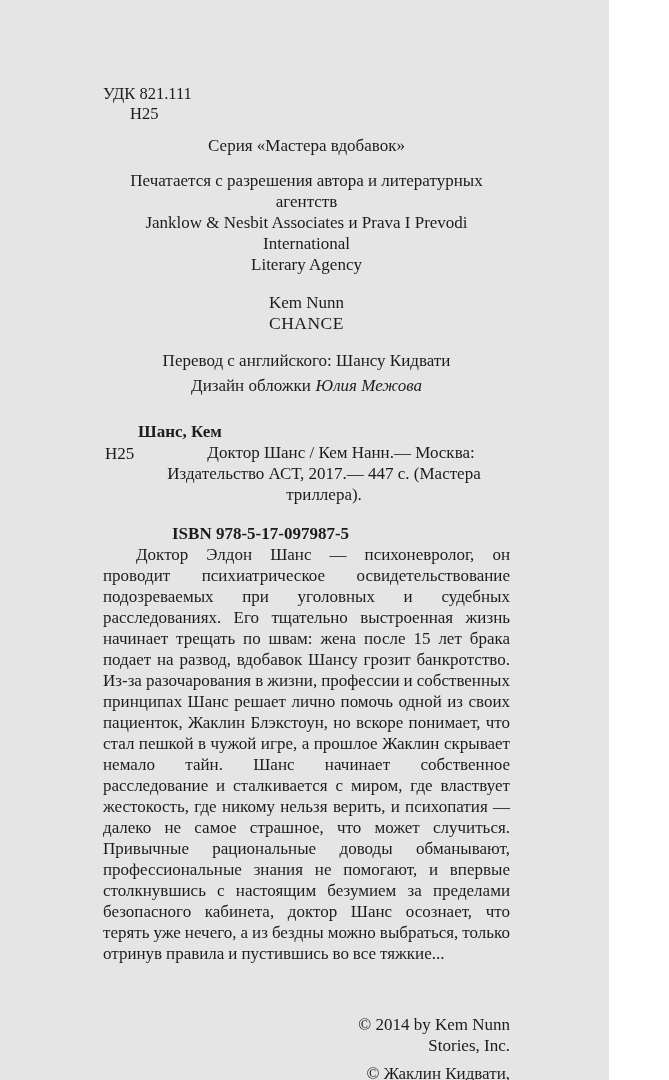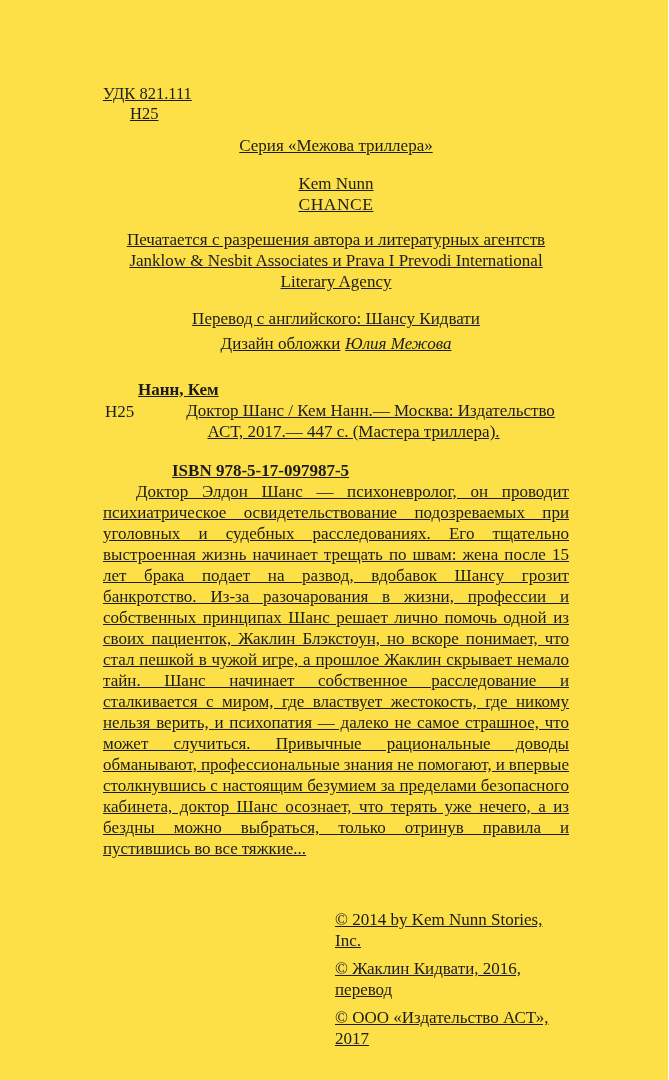--- a/index.html
+++ b/index.html
@@ -2,31 +2,30 @@
 <html lang="ru"><head>
 <meta charset="utf-8">
 <style>
   html, body {
     margin: 0;
     padding: 0;
     background: #ffffff;
   }
   .page {
     position: relative;
-    width: 668px;
+    width: 609px;
     height: 1080px;
-    background: #fde047;
+    background: #e5e5e5;
     box-sizing: border-box;
     padding: 84px 99px 0 103px;
     font-family: "Liberation Serif", "DejaVu Serif", serif;
     font-size: 17px;
     line-height: 21px;
     color: #1c1c1c;
     overflow: hidden;
-    text-decoration: underline;
   }
   p { margin: 0; }
   .center { text-align: center; }
   .bold { font-weight: bold; }
   .italic { font-style: italic; }
 
   .codes {
     font-size: 16.5px;
     line-height: 20px;
   }
@@ -72,53 +71,54 @@
     word-spacing: -0.3px;
   }
 
   .copyrights {
     margin-top: 50px;
     padding-left: 232px;
   }
   .copyrights p {
     margin: 0 0 7px 0;
     line-height: 21px;
+    text-align: right;
   }
 </style>
 </head>
 <body>
 
 <div class="page">
 
   <div class="codes">
     <div>УДК 821.111</div>
     <div class="indent-code">Н25</div>
   </div>
 
-  <p class="center series">Серия «Межова триллера»</p>
-
-  <div class="center title-block">
-    <div>Kem Nunn</div>
-    <div class="orig-title">CHANCE</div>
-  </div>
+  <p class="center series">Серия «Мастера вдобавок»</p>
 
   <div class="center rights">
     <div>Печатается с разрешения автора и литературных агентств</div>
     <div>Janklow &amp; Nesbit Associates и Prava I Prevodi International</div>
     <div>Literary Agency</div>
+  </div>
+
+  <div class="center title-block">
+    <div>Kem Nunn</div>
+    <div class="orig-title">CHANCE</div>
   </div>
 
   <p class="center translation">Перевод с английского: Шансу Кидвати</p>
 
   <p class="center cover">
     <span class="label">Дизайн обложки</span><span class="italic">Юлия Межова</span>
   </p>
 
   <div class="catalog">
-    <p class="bold">Нанн, Кем</p>
+    <p class="bold">Шанс, Кем</p>
     <span class="catalog-code">Н25</span>
     <p class="catalog-text">Доктор Шанс / Кем Нанн.— Москва: Издательство АСТ, 2017.— 447 с. (Мастера триллера).</p>
   </div>
 
   <p class="isbn bold">ISBN 978-5-17-097987-5</p>
 
   <p class="annotation">Доктор Элдон Шанс — психоневролог, он проводит психиатрическое освидетельствование подозреваемых при уголовных и судебных расследованиях. Его тщательно выстроенная жизнь начинает трещать по швам: жена после 15 лет брака подает на развод, вдобавок Шансу грозит банкротство. Из-за разочарования в жизни, профессии и собственных принципах Шанс решает лично помочь одной из своих пациенток, Жаклин Блэкстоун, но вскоре понимает, что стал пешкой в чужой игре, а прошлое Жаклин скрывает немало тайн. Шанс начинает собственное расследование и сталкивается с миром, где властвует жестокость, где никому нельзя верить, и психопатия — далеко не самое страшное, что может случиться. Привычные рациональные доводы обманывают, профессиональные знания не помогают, и впервые столкнувшись с настоящим безумием за пределами безопасного кабинета, доктор Шанс осознает, что терять уже нечего, а из бездны можно выбраться, только отринув правила и пустившись во все тяжкие...</p>
 
   <div class="copyrights">
     <p>© 2014 by Kem Nunn Stories, Inc.</p>

